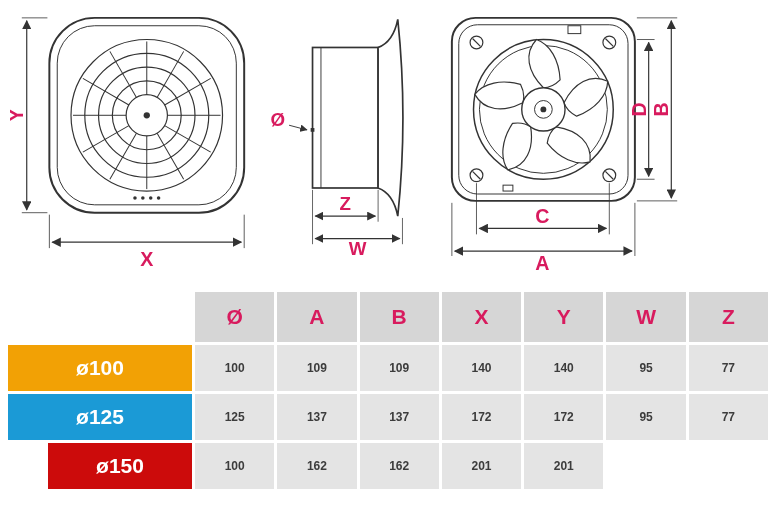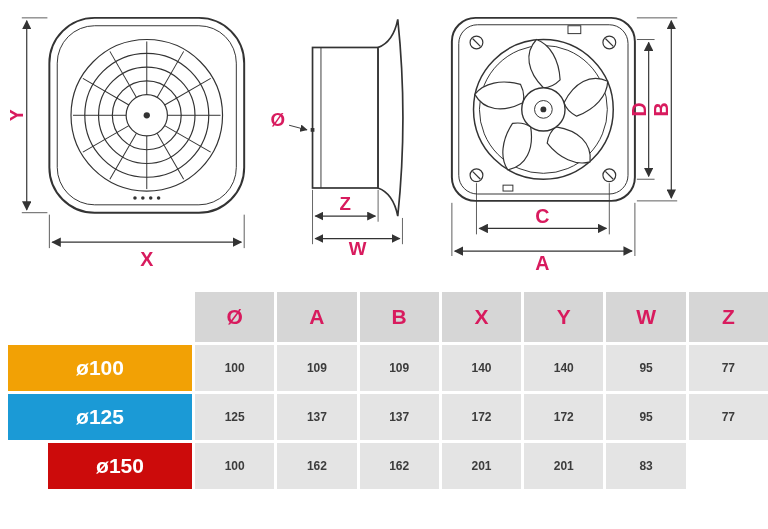--- a/index.html
+++ b/index.html
@@ -218,16 +218,15 @@
     <div class="cell td">172</div>
     <div class="cell td">95</div>
     <div class="cell td">77</div>
 
     <div class="cell rowlabel" style="background: rgb(204, 11, 11); margin-left: 40px;">ø150</div>
     <div class="cell td">100</div>
     <div class="cell td">162</div>
     <div class="cell td">162</div>
     <div class="cell td">201</div>
     <div class="cell td">201</div>
-    <div class="cell td">83</div>
   </div>
 
 </div>
 
 </body></html>

